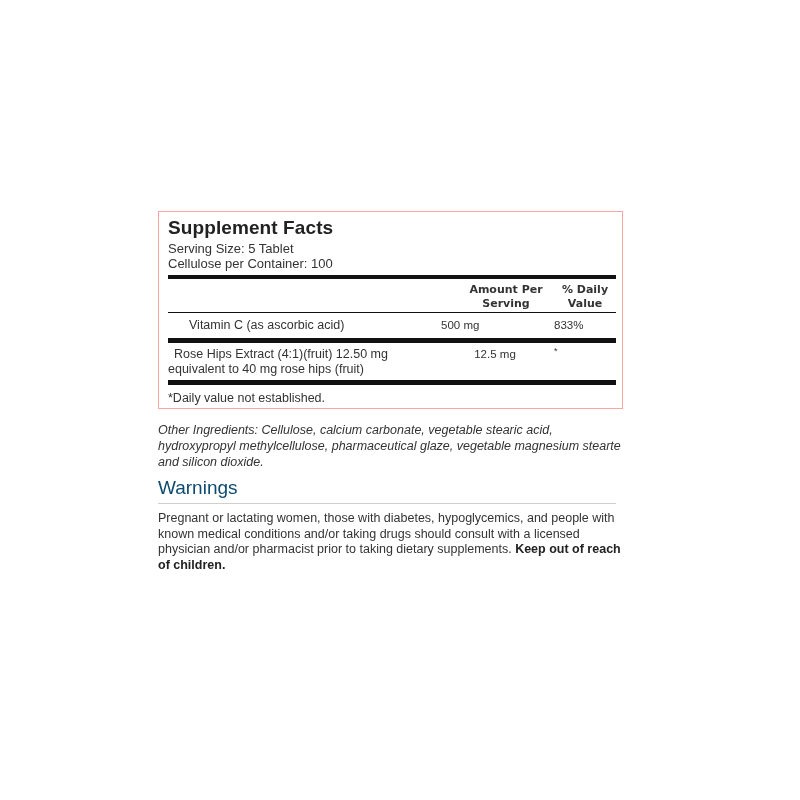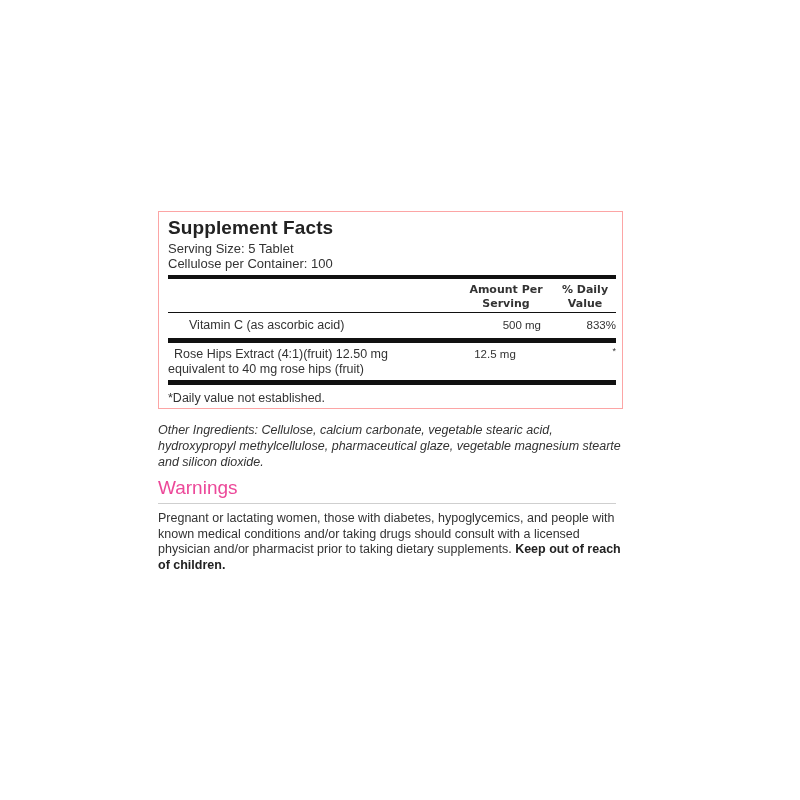--- a/index.html
+++ b/index.html
@@ -5,23 +5,23 @@
     html, body { margin:0; padding:0; background:#ffffff; }
     body { width:800px; height:800px; position:relative; overflow:hidden;
            font-family:"Liberation Sans", sans-serif; color:#333; }
     .facts { position:absolute; left:158px; top:211px; width:465px; height:198px;
              border:1px solid #fca5a5; box-sizing:border-box; }
     .title { position:absolute; left:9px; top:5px; font-size:19px; font-weight:bold; color:#222; letter-spacing:0.1px; }
     .serving { position:absolute; left:9px; font-size:13px; color:#333; }
     .rule { position:absolute; left:9px; width:448px; background:#111; }
     .colhead { position:absolute; font-size:11px; font-weight:bold; color:#333; text-align:center; line-height:14px; font-family:"DejaVu Sans", sans-serif; }
     .cell { position:absolute; font-size:12.5px; color:#333; line-height:16px; }
-    .cellc { position:absolute; font-size:11.5px; color:#333; text-align:right; }
+    .cellc { position:absolute; font-size:11.5px; color:#333; text-align:left; }
     .other { position:absolute; left:158px; top:422px; width:470px; font-size:12.5px; font-style:italic; color:#333; line-height:16px; }
-    .warn-h { position:absolute; left:158px; top:477px; font-size:19px; color:#ec4899; }
+    .warn-h { position:absolute; left:158px; top:477px; font-size:19px; color:#0c4a6e; }
     .warn-rule { position:absolute; left:158px; top:503px; width:458px; height:1px; background:#cfcfcf; }
     .warn-text { position:absolute; left:158px; top:511px; width:470px; font-size:12.5px; color:#333; line-height:15.5px; }
     .warn-text b { color:#222; }
   </style>
 </head>
 <body>
 
 <div class="facts">
   <div class="title">Supplement Facts</div>
   <div class="serving" style="top:29px;">Serving Size: 5 Tablet</div>

